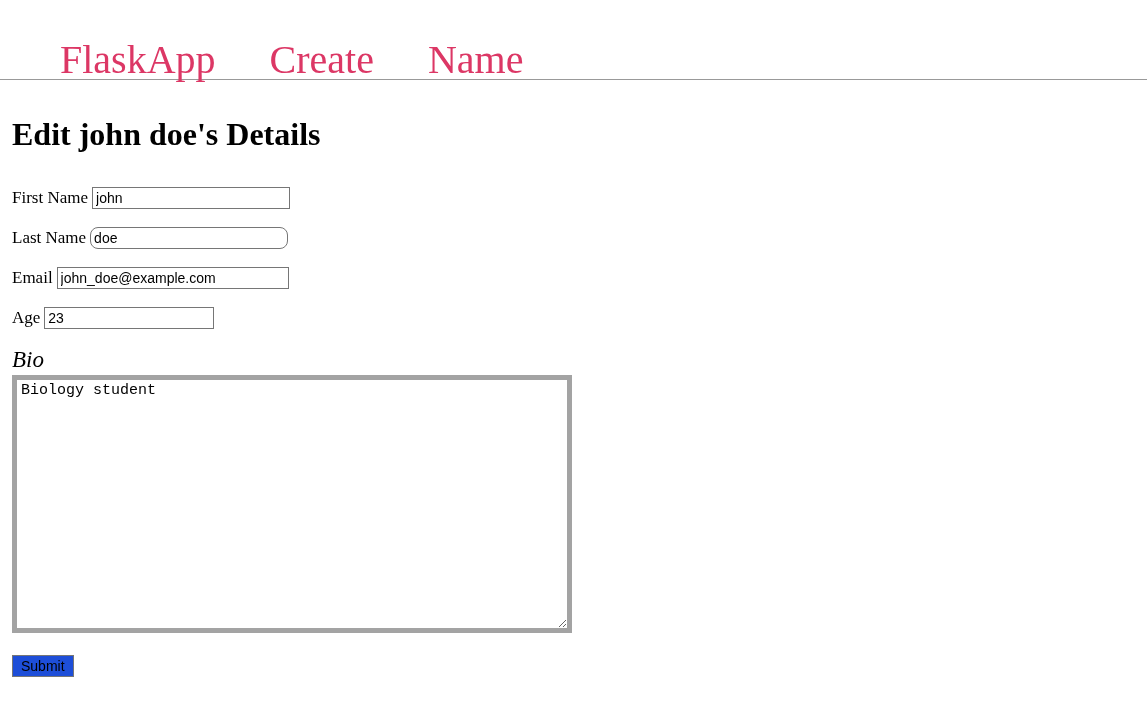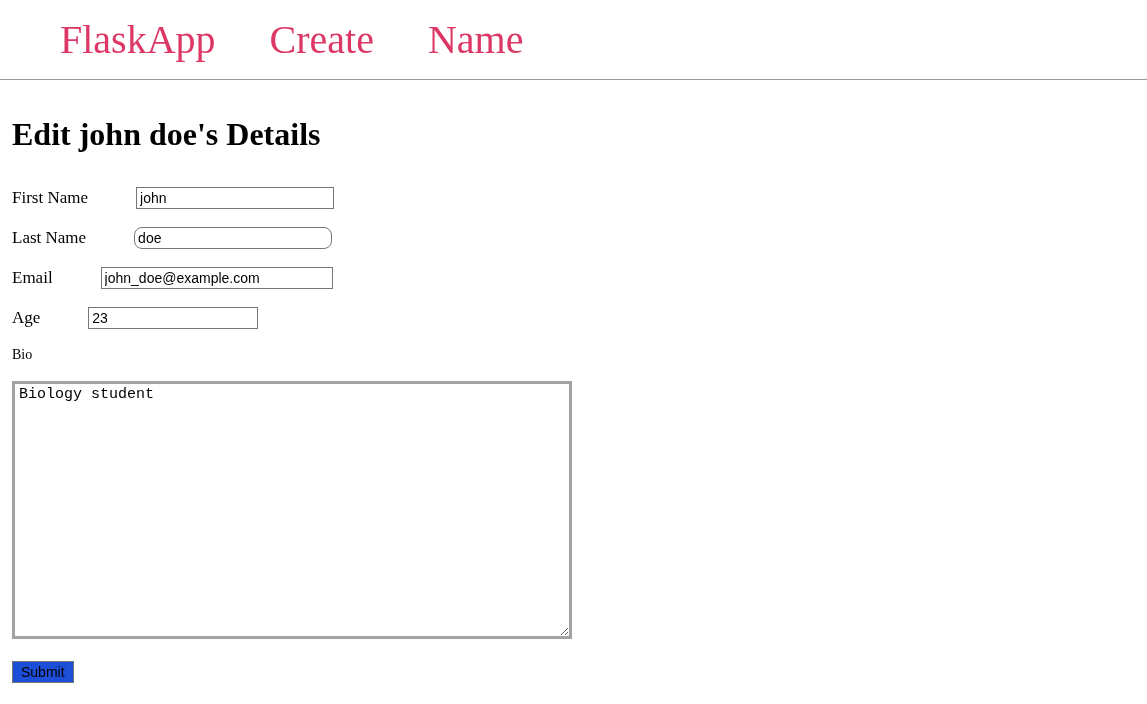--- a/index.html
+++ b/index.html
@@ -20,36 +20,36 @@
       gap: 54px;
       padding-left: 60px;
       height: 80px;
       line-height: 80px;
     }
     .nav-link {
       color: #dc3765;
       font-size: 40px;
       text-decoration: none;
       cursor: pointer;
+      margin-top: 20px;
     }
     .content {
       padding: 12px 12px;
     }
     h1.page-title {
       font-size: 32px;
       font-weight: bold;
       margin: 24px 0 34px 0;
       font-family: "Times New Roman", Times, serif;
     }
     .form-row {
       margin: 0 0 18px 0;
       display: flex;
       align-items: center;
       font-size: 17px;
-      gap: 44px;
     }
     .form-row label {
       margin-right: 4px;
     }
     .form-row input[type="text"],
     .form-row input[type="email"],
     .form-row input[type="number"] {
       font-family: Arial, sans-serif;
       font-size: 14px;
       padding: 2px 3px;
@@ -58,30 +58,31 @@
     }
     .firstname-input { width: 198px; }
     .lastname-input  { width: 198px; border-radius: 8px; }
     .email-input     { width: 232px; }
     .age-input       { width: 170px; }
     .bio-block {
       margin: 0 0 18px 0;
     }
     .bio-block label {
       display: block;
-      font-size: 14px;
-      margin-bottom: 18px;
+      font-size: 23px;
+      margin-bottom: 2px;
+      font-style: italic;
     }
     .bio-block textarea {
       width: 560px;
       height: 258px;
       font-family: "Courier New", Courier, monospace;
       font-size: 15px;
       padding: 2px 4px;
-      border: 3px solid #a3a3a3;
+      border: 5px solid #a3a3a3;
       resize: both;
     }
     .submit-btn {
       font-family: Arial, sans-serif;
       font-size: 14px;
       padding: 2px 8px;
       background: #1d4ed8;
       border: 1px solid #767676;
       cursor: pointer;
     }

